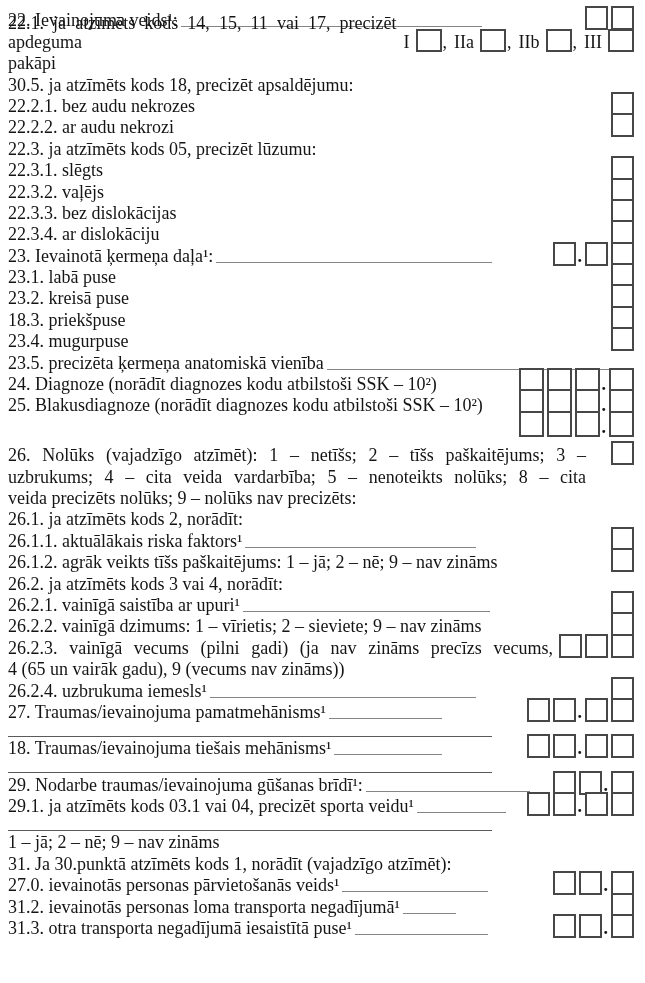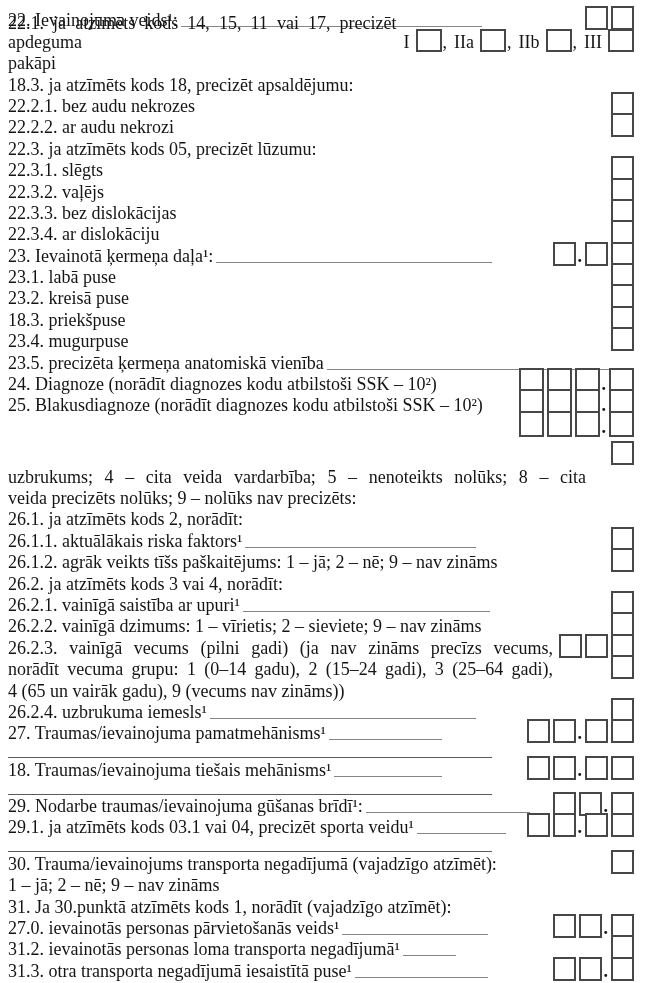--- a/index.html
+++ b/index.html
@@ -54,21 +54,21 @@
       <span class="gl">III</span>
       <span class="bx burn"></span>
     </span>
   </div>
 
   <div class="row">
     <span class="t">pakāpi</span>
   </div>
 
   <div class="row">
-    <span class="t">18.3. ja atzīmēts kods 18, precizēt apsaldējumu:</span>
+    <span class="t">30.5. ja atzīmēts kods 18, precizēt apsaldējumu:</span>
   </div>
   <div class="row">
     <span class="t">22.2.1. bez audu nekrozes</span>
     <span class="boxes">
         <span class="bx"></span>
       </span>
   </div>
   <div class="row">
     <span class="t">22.2.2. ar audu nekrozi</span>
     <span class="boxes">
@@ -170,20 +170,21 @@
       <span class="bx lg"></span>
       <span class="bx lg"></span>
       <span class="dt">.</span>
       <span class="bx lg"></span>
     </span>
   </div>
 
   <div class="sp"></div>
 
   <div class="row">
+    <span class="jl" style="width:578px">26. Nolūks (vajadzīgo atzīmēt): 1 – netīšs; 2 – tīšs paškaitējums; 3 –</span>
     <span class="boxes">
         <span class="bx"></span>
       </span>
   </div>
   <div class="row">
     <span class="jl" style="width:578px">uzbrukums; 4 – cita veida vardarbība; 5 – nenoteikts nolūks; 8 – cita</span>
   </div>
   <div class="row">
     <span class="t">veida precizēts nolūks; 9 – nolūks nav precizēts:</span>
   </div>
@@ -224,26 +225,20 @@
 
   <div class="row">
     <span class="jl" style="width:545px">26.2.3. vainīgā vecums (pilni gadi) (ja nav zināms precīzs vecums,</span>
     <span class="boxes">
       <span class="bx"></span>
       <span class="bx"></span>
       <span class="bx"></span>
     </span>
   </div>
   <div class="row">
-    <span class="jl" style="width:545px">norādīt vecuma grupu: 1 (0–14 gadu), 2 (15–24 gadi), 3 (25–64 gadi),</span>
-    <span class="boxes">
-        <span class="bx"></span>
-      </span>
-  </div>
-  <div class="row">
     <span class="t">4 (65 un vairāk gadu), 9 (vecums nav zināms))</span>
   </div>
 
   <div class="row">
     <span class="t">26.2.4. uzbrukuma iemesls¹</span>
     <span class="u" style="margin-right:132px"></span>
     <span class="boxes">
         <span class="bx"></span>
       </span>
   </div>
@@ -297,26 +292,20 @@
       <span class="dt">.</span>
       <span class="bx"></span>
       <span class="bx"></span>
     </span>
   </div>
   <div class="row cont">
     <span class="contline"></span>
   </div>
 
   <div class="row">
-    <span class="t">30. Trauma/ievainojums transporta negadījumā (vajadzīgo atzīmēt):</span>
-    <span class="boxes">
-        <span class="bx"></span>
-      </span>
-  </div>
-  <div class="row">
     <span class="t">1 – jā; 2 – nē; 9 – nav zināms</span>
   </div>
 
   <div class="row">
     <span class="t">31. Ja 30.punktā atzīmēts kods 1, norādīt (vajadzīgo atzīmēt):</span>
   </div>
   <div class="row">
     <span class="t">27.0. ievainotās personas pārvietošanās veids¹</span>
     <span class="u" style="margin-right:62px"></span>
     <span class="boxes">

